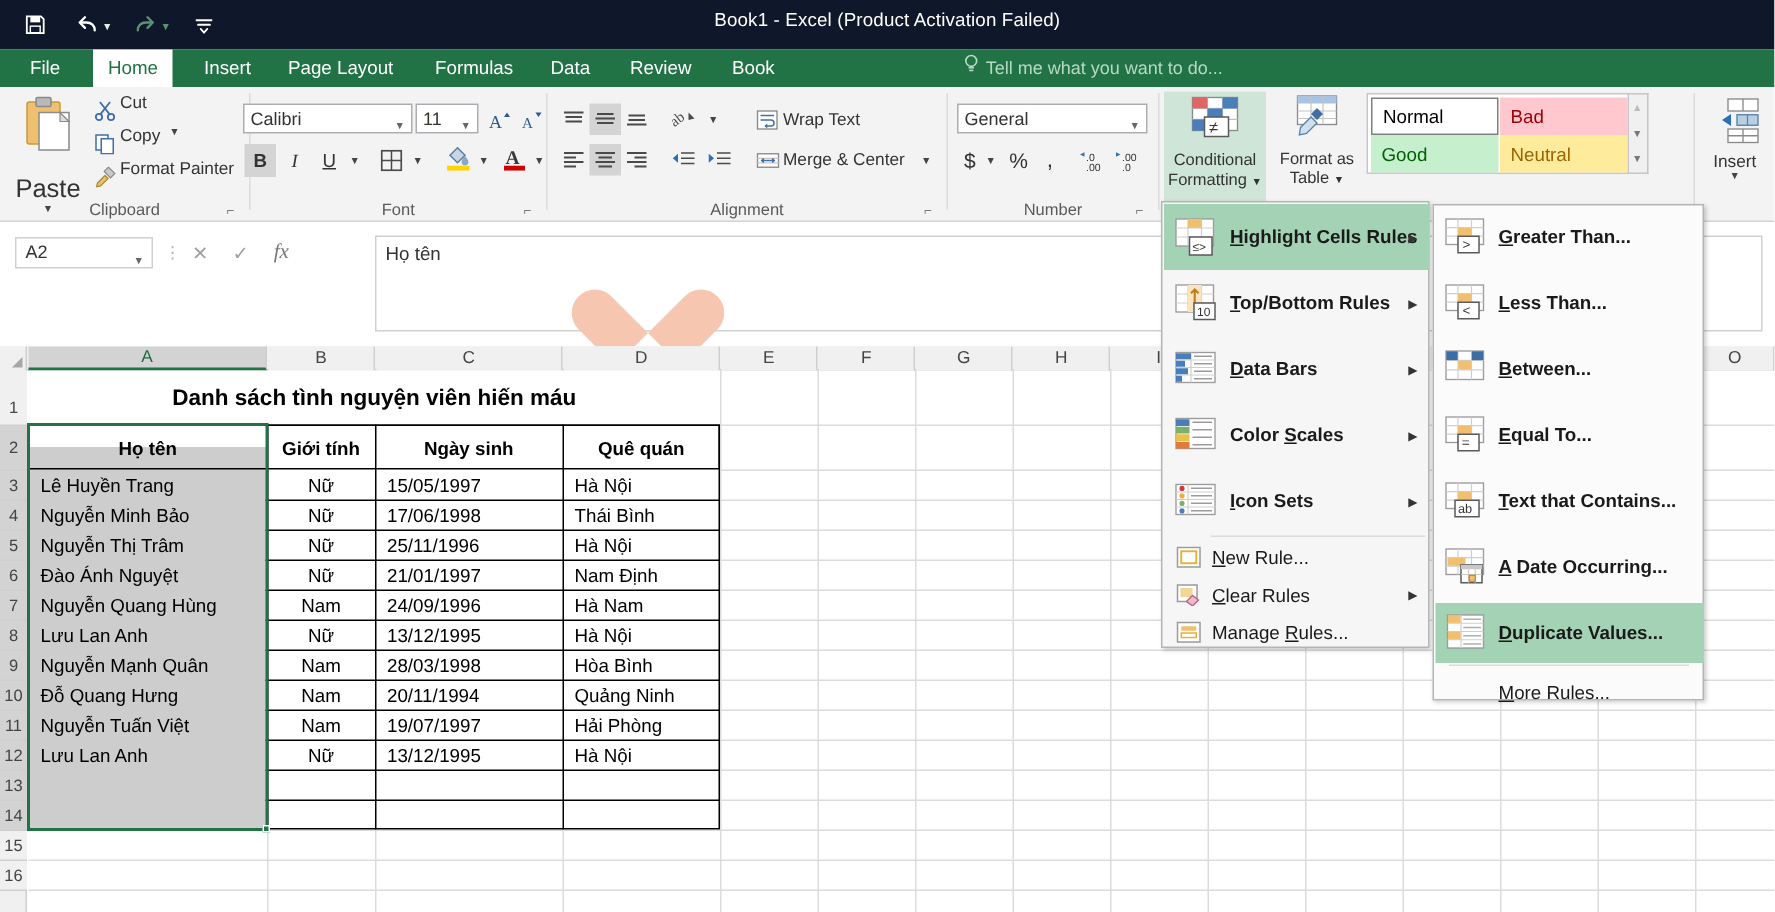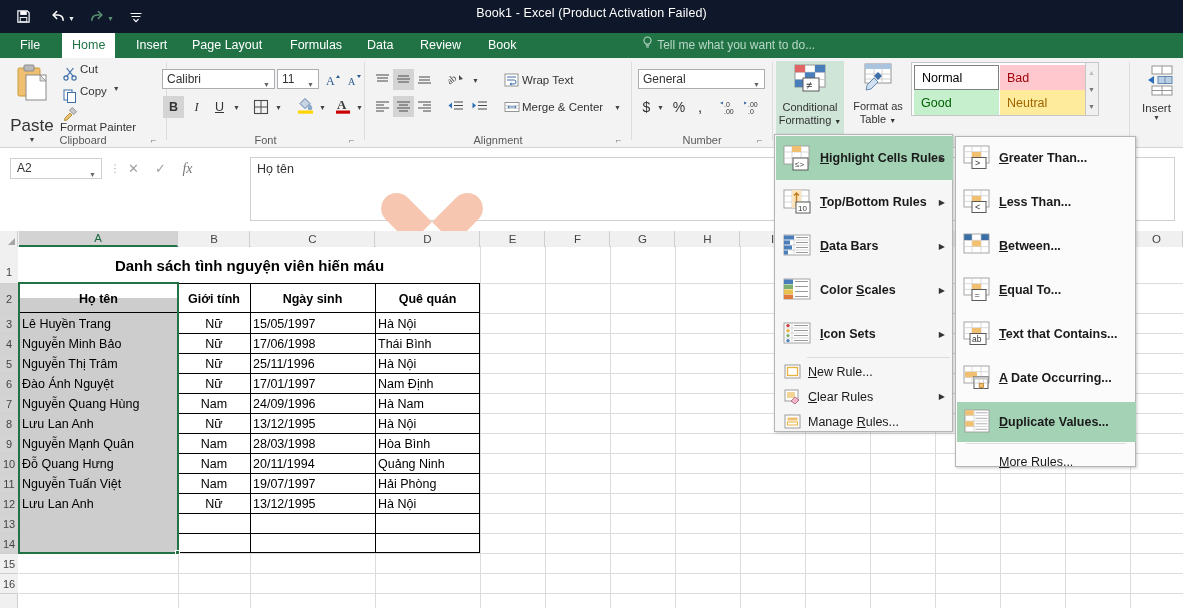--- a/index.html
+++ b/index.html
@@ -180,21 +180,21 @@
         color:#444; border-bottom:1px solid #cfcfcf; background:#f0f0f0; }
   .rh.sel { background:#d3d3d3; }
 
   #cells { position:absolute; left:19px; top:16px; width:1164px; height:361px; }
   .gl-v { position:absolute; top:0; width:1px; background:#dcdcdc; }
   .gl-h { position:absolute; left:0; width:1164px; height:1px; background:#dcdcdc; }
 
   .cell { position:absolute; font-size:12.5px; color:#000;
           display:flex; align-items:center; overflow:hidden; white-space:nowrap; }
   .cell.ctr { justify-content:center; }
-  .cell.pad { padding-left:2px; }
+  .cell.pad { padding-left:7px; }
   .bx { position:absolute; border:1px solid #000; }
   .shade { position:absolute; background:#cdcdcd; }
 
   #selrange { position:absolute; border:2px solid #217346; pointer-events:none; }
   #selhandle { position:absolute; width:5px; height:5px; background:#217346;
                border:1px solid #fff; }
 
   
   #cf-menu {
     position:absolute; left:774px; top:134px; width:179px; height:298px;
@@ -315,21 +315,21 @@
     <div class="clip-item" style="top:27px;">
       <span class="ico">
         <svg width="14" height="14" viewBox="0 0 14 14">
             <rect x="1" y="1" width="8" height="10" fill="#fff" stroke="#3f6fa8" stroke-width="1"></rect>
             <rect x="4.5" y="3.5" width="8" height="10" fill="#fff" stroke="#3f6fa8" stroke-width="1"></rect>
           </svg>
       </span>
       <span>Copy</span>
       <span style="margin-left:6px;font-size:7px;color:#444;">▼</span>
     </div>
-    <div class="clip-item" style="top:49px;flex-direction:column;">
+    <div class="clip-item" style="top:49px;">
       <span class="ico">
         <svg width="15" height="14" viewBox="0 0 15 14">
             <path d="M2 11l5-5 2 2-5 5-2.6.6z" fill="#e8c271" stroke="#b08a33" stroke-width="0.9"></path>
             <rect x="7" y="2" width="6" height="4" transform="rotate(45 10 4)" fill="#c9c9c9" stroke="#8a8a8a" stroke-width="0.8"></rect>
           </svg>
       </span>
       <span>Format Painter</span>
     </div>
 
     <div class="grp-label">Clipboard</div>
@@ -724,21 +724,21 @@
     <div class="cell pad" style="left:232px;top:87px;width:123px;height:19px;">17/06/1998</div>
     <div class="cell pad" style="left:357px;top:87px;width:103px;height:19px;">Thái Bình</div>
 
     <div class="cell pad" style="left:1px;top:107px;width:157px;height:19px;">Nguyễn Thị Trâm</div>
     <div class="cell ctr" style="left:160px;top:107px;width:70px;height:19px;">Nữ</div>
     <div class="cell pad" style="left:232px;top:107px;width:123px;height:19px;">25/11/1996</div>
     <div class="cell pad" style="left:357px;top:107px;width:103px;height:19px;">Hà Nội</div>
 
     <div class="cell pad" style="left:1px;top:127px;width:157px;height:19px;"> Đào Ánh Nguyệt</div>
     <div class="cell ctr" style="left:160px;top:127px;width:70px;height:19px;">Nữ</div>
-    <div class="cell pad" style="left:232px;top:127px;width:123px;height:19px;">17/01/1997</div>
+    <div class="cell pad" style="left:232px;top:127px;width:123px;height:19px;">21/01/1997</div>
     <div class="cell pad" style="left:357px;top:127px;width:103px;height:19px;">Nam Định</div>
 
     <div class="cell pad" style="left:1px;top:147px;width:157px;height:19px;">Nguyễn Quang Hùng</div>
     <div class="cell ctr" style="left:160px;top:147px;width:70px;height:19px;">Nam</div>
     <div class="cell pad" style="left:232px;top:147px;width:123px;height:19px;">24/09/1996</div>
     <div class="cell pad" style="left:357px;top:147px;width:103px;height:19px;">Hà Nam</div>
 
     <div class="cell pad" style="left:1px;top:167px;width:157px;height:19px;">Lưu Lan Anh</div>
     <div class="cell ctr" style="left:160px;top:167px;width:70px;height:19px;">Nữ</div>
     <div class="cell pad" style="left:232px;top:167px;width:123px;height:19px;">13/12/1995</div>

